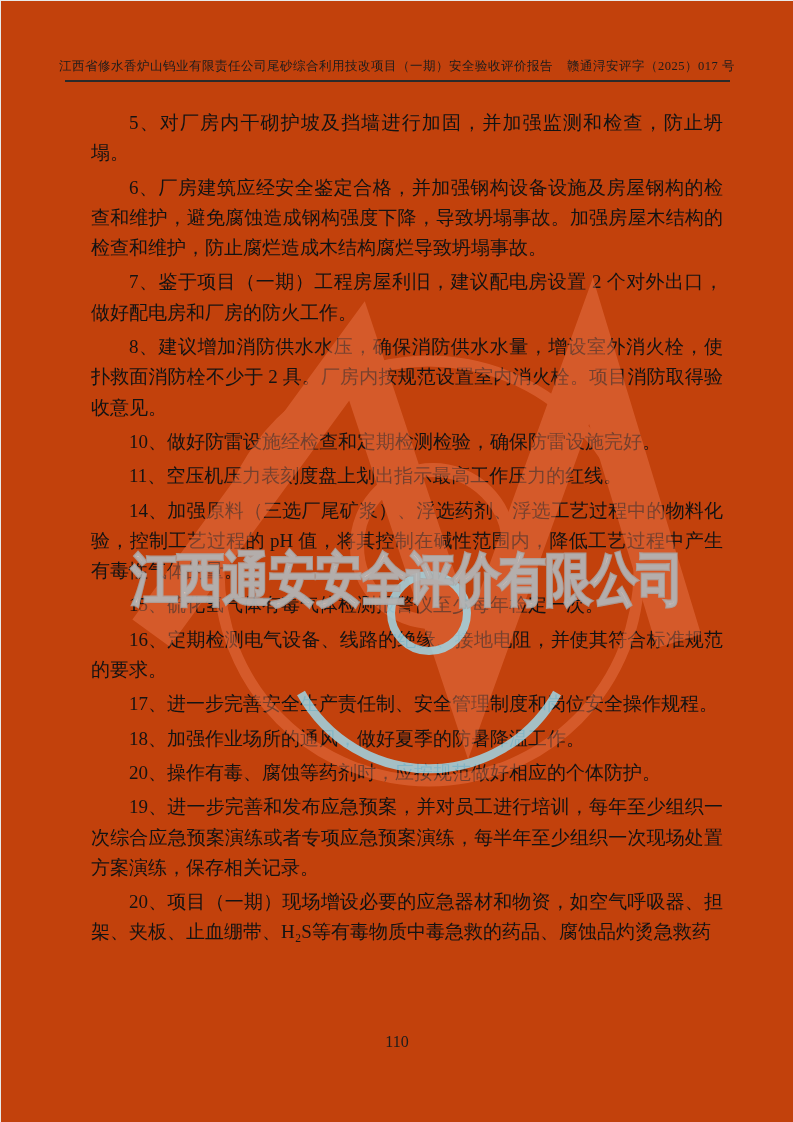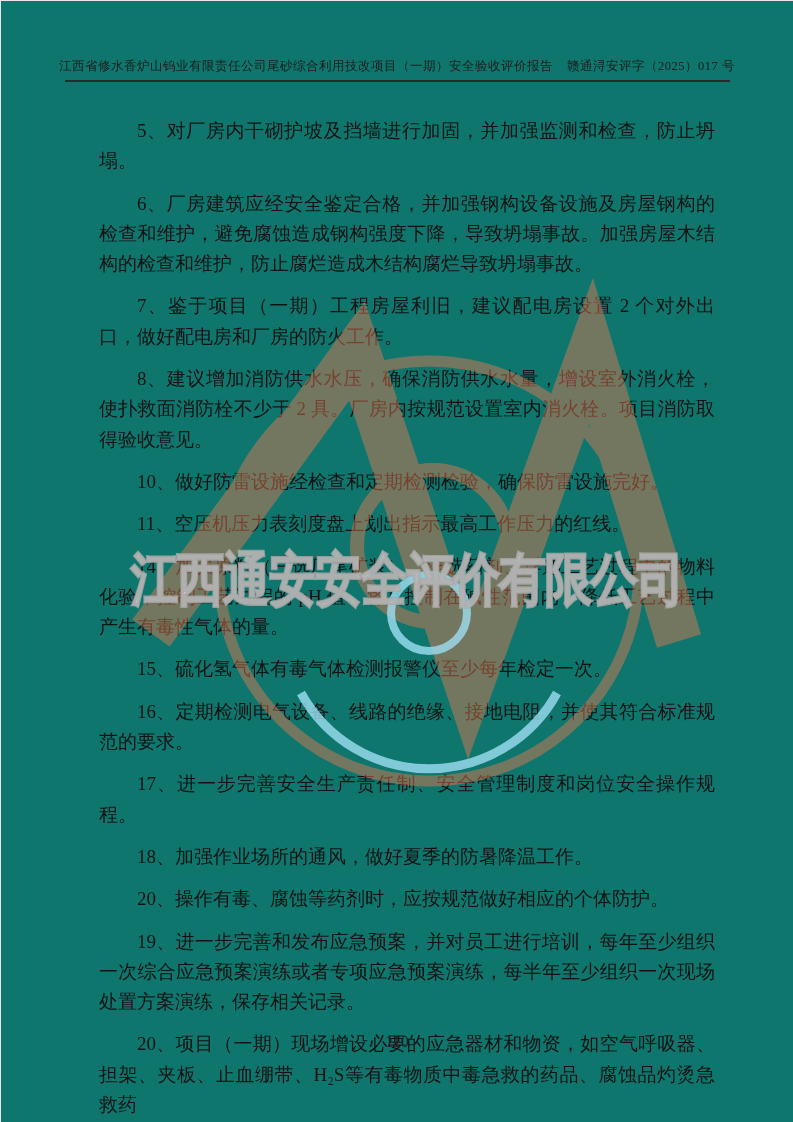--- a/index.html
+++ b/index.html
@@ -4,21 +4,21 @@
 <style>
   :root{
     --stamp: #ee7a50;
     --logo-blue: #9edff2;
     --wm-gray: #b5b5b5;
   }
   html,body{margin:0;padding:0;background:#fff;}
   .page{
     position:relative;
     width:793px;height:1122px;
-    background:#0f766e;
+    background:#c2410c;
     overflow:hidden;
     font-family:"Liberation Serif","DejaVu Serif",serif;
     color:#131313;
     box-sizing:border-box;
     border-left:1px solid #e9e9e9;
     border-top:1px solid #e9e9e9;
   }
   
   .header{
     position:absolute;top:57px;left:0;width:100%;
@@ -30,21 +30,21 @@
     position:absolute;top:79px;left:64px;width:665px;height:0;
     border-top:2px solid #2a2a2a;
   }
   
   .body-text{
     position:absolute;left:86px;top:103px;width:640px;
     font-size:19px;line-height:30.3px;
     text-align:justify;
   }
   .body-text p{
-    margin:12px;padding:0;text-indent:2em;
+    margin:4px;padding:0;text-indent:2em;
   }
   
   .page-number{
     position:absolute;left:0;top:1032px;width:100%;
     text-align:center;font-size:16px;color:#1c1c1c;
   }
   
   .stamp-svg{
     position:absolute;left:0;top:0;width:793px;height:1122px;
     z-index:3;pointer-events:none;

